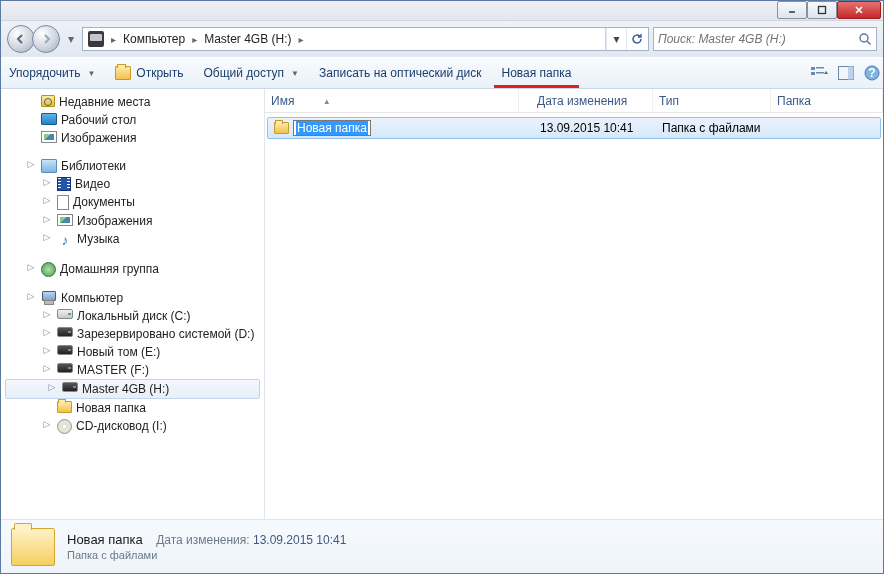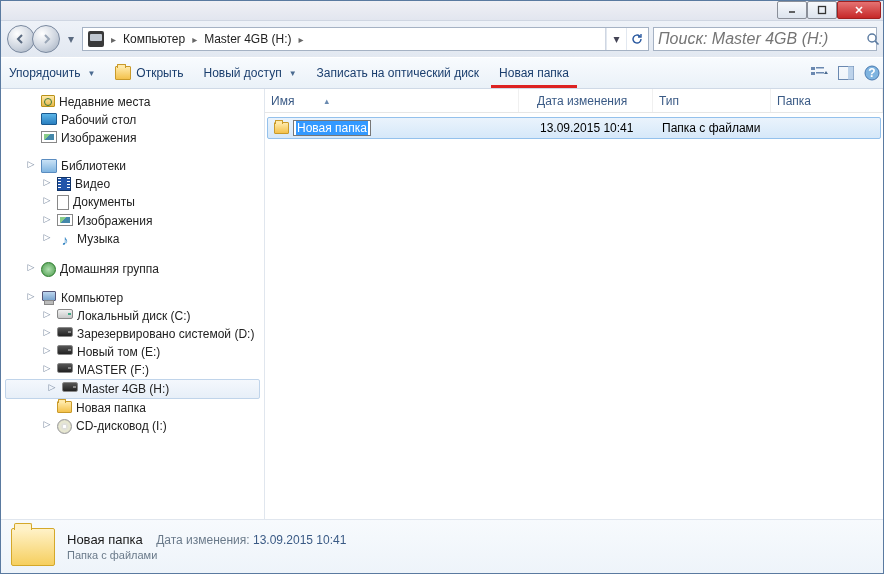--- a/index.html
+++ b/index.html
@@ -21,21 +21,21 @@
 .breadcrumb { flex:1; height:24px; background:#fff; border:1px solid #a5b2c4; display:flex; align-items:center; padding:0 2px; min-width:0;}
 .bc-icon { width:18px; height:18px; background:#3a3a3a; border-radius:2px; margin:0 3px; position:relative;}
 .bc-icon::after{content:""; position:absolute; inset:3px 2px 6px 2px; background:#c0c7d0; border-radius:1px;}
 .bc-sep { color:#666; padding:0 4px; font-size:10px;}
 .bc-part { padding:2px 3px; color:#222; white-space:nowrap;}
 .bc-tail { flex:1;}
 .bc-btns { display:flex; align-items:center; height:100%; border-left:1px solid #cfd6e2;}
 .bc-btn { width:20px; height:22px; display:flex; align-items:center; justify-content:center; color:#445; border-left:1px solid #e2e8f0;}
 .bc-btn.ref svg{ color:#2b5aa0;}
 .searchbox { width:224px; height:24px; background:#fff; border:1px solid #a5b2c4; display:flex; align-items:center; padding:0 4px;}
-.searchbox input { flex:1; border:none; outline:none; font-style:italic; color:#888; font-size:16px; background:transparent;}
+.searchbox input { flex:1; border:none; outline:none; font-style:italic; color:#888; font-size:12px; background:transparent;}
 .searchbox .sicon { color:#5a7aa0;}
 
 
 .toolbar { height:32px; background:linear-gradient(#f8fbfe,#eaf1f8); border-top:1px solid #fff; border-bottom:1px solid #cfd9e6; display:flex; align-items:center; padding:0 0; gap:4px;}
 .tbtn { display:flex; align-items:center; gap:5px; padding:3px 8px; color:#1a3e6e; border-radius:2px; white-space:nowrap;}
 .tbtn .drp { font-size:8px; color:#4a6a90; margin-left:2px;}
 .tbtn.highlight { position:relative;}
 .tbtn.highlight::after { content:""; position:absolute; left:0; right:0; bottom:-5px; height:3px; background:#d22;}
 .tspacer { flex:1;}
 .ticon { width:22px; height:22px; display:flex; align-items:center; justify-content:center; color:#4a6a90;}
@@ -172,21 +172,21 @@
 <div class="toolbar">
   <div class="tbtn">
       <span>Упорядочить</span>
       <span class="drp">▼</span>
     </div>
   <div class="tbtn">
       <span class="fold-open"></span>
       <span>Открыть</span>
     </div>
   <div class="tbtn">
-      <span>Новый доступ</span>
+      <span>Общий доступ</span>
       <span class="drp">▼</span>
     </div>
   <div class="tbtn">
       <span>Записать на оптический диск</span>
     </div>
   <div class="tbtn highlight">
       <span>Новая папка</span>
     </div>
   <div class="tspacer"></div>
   <div class="ticon">

